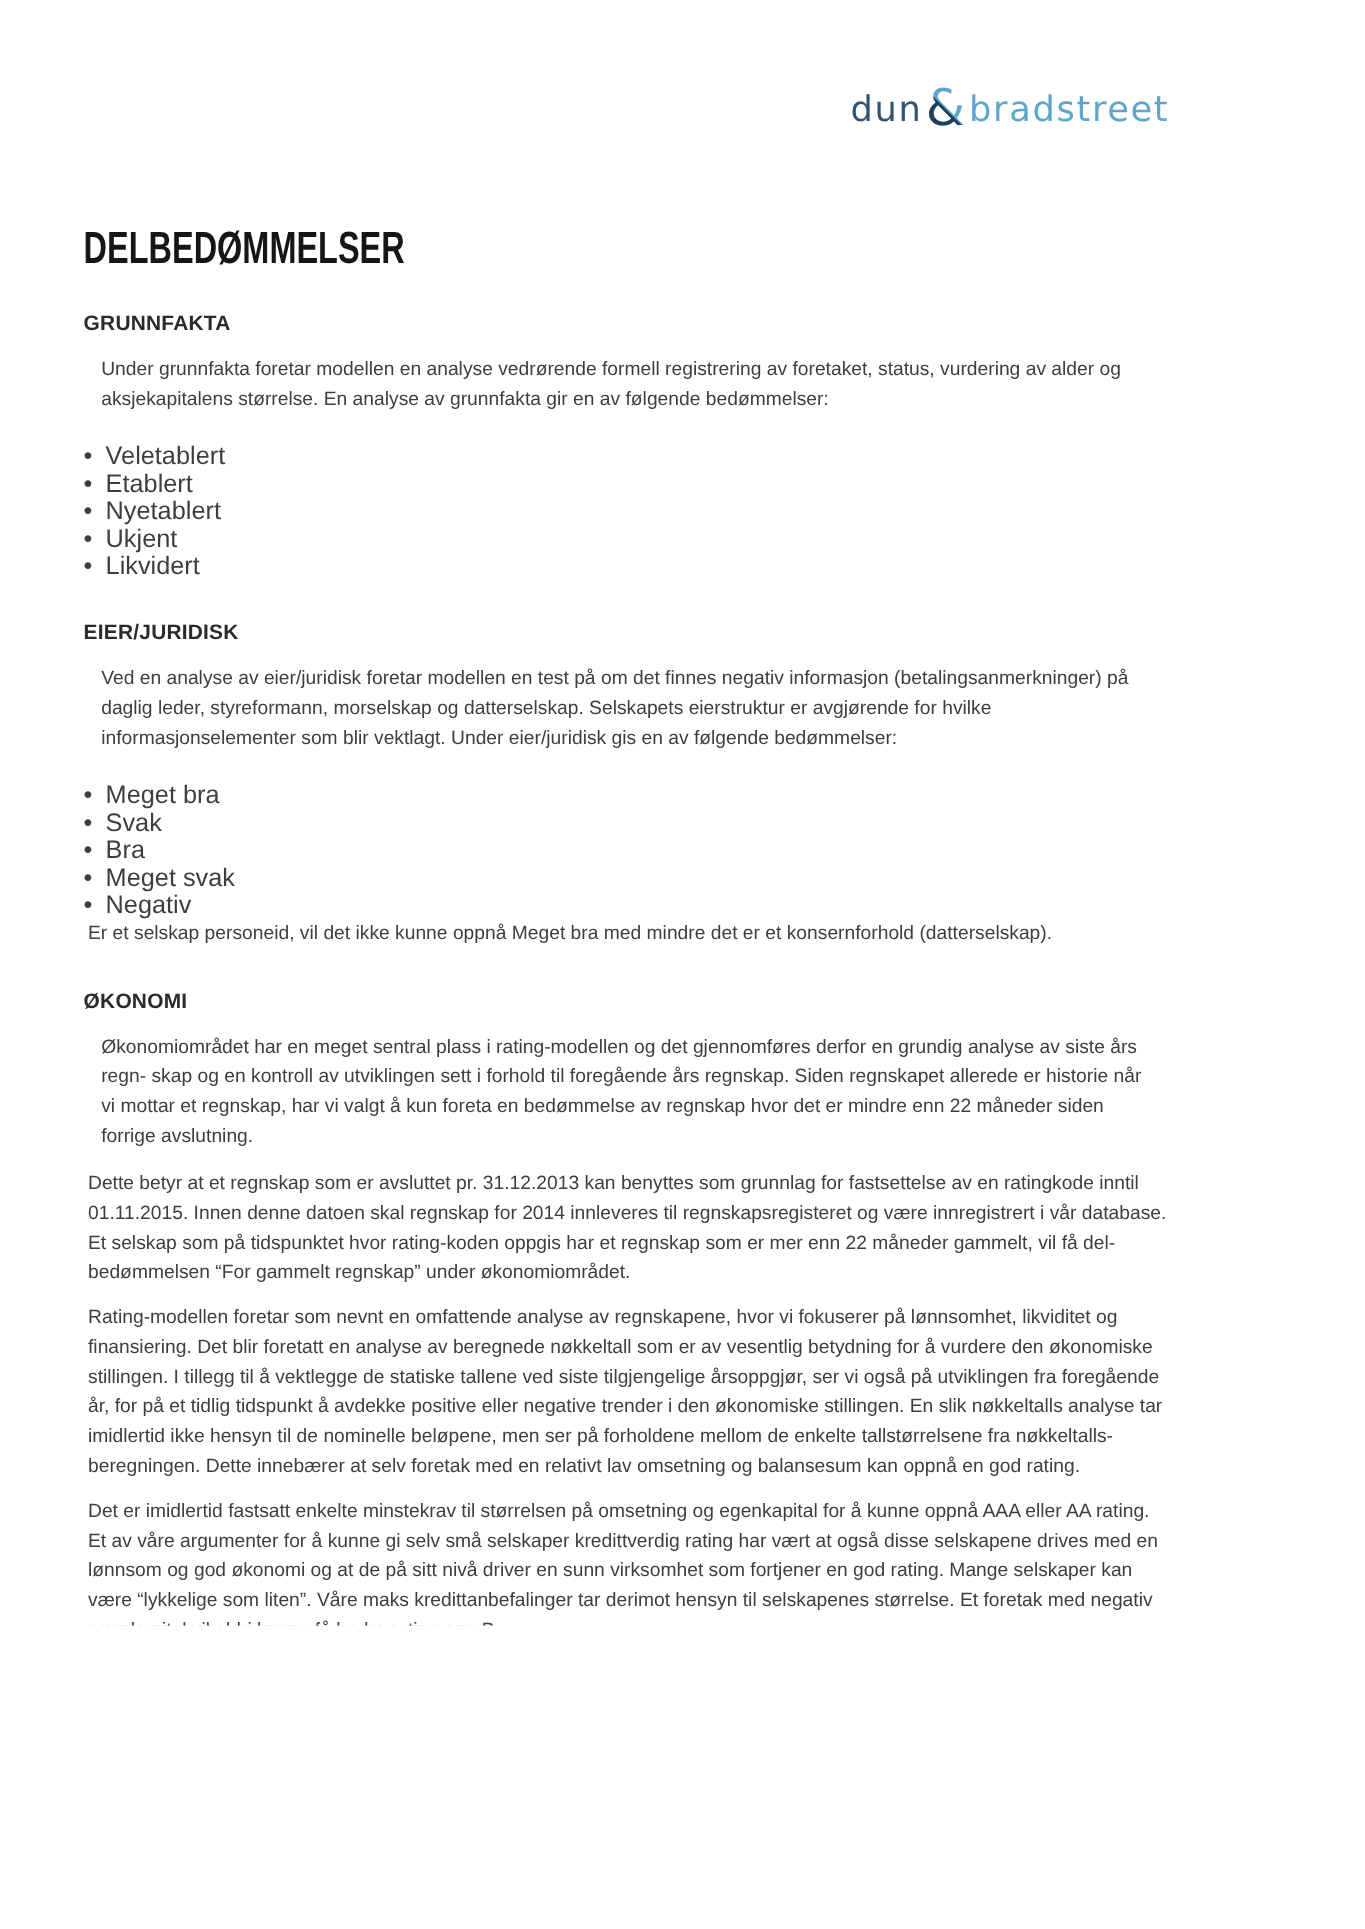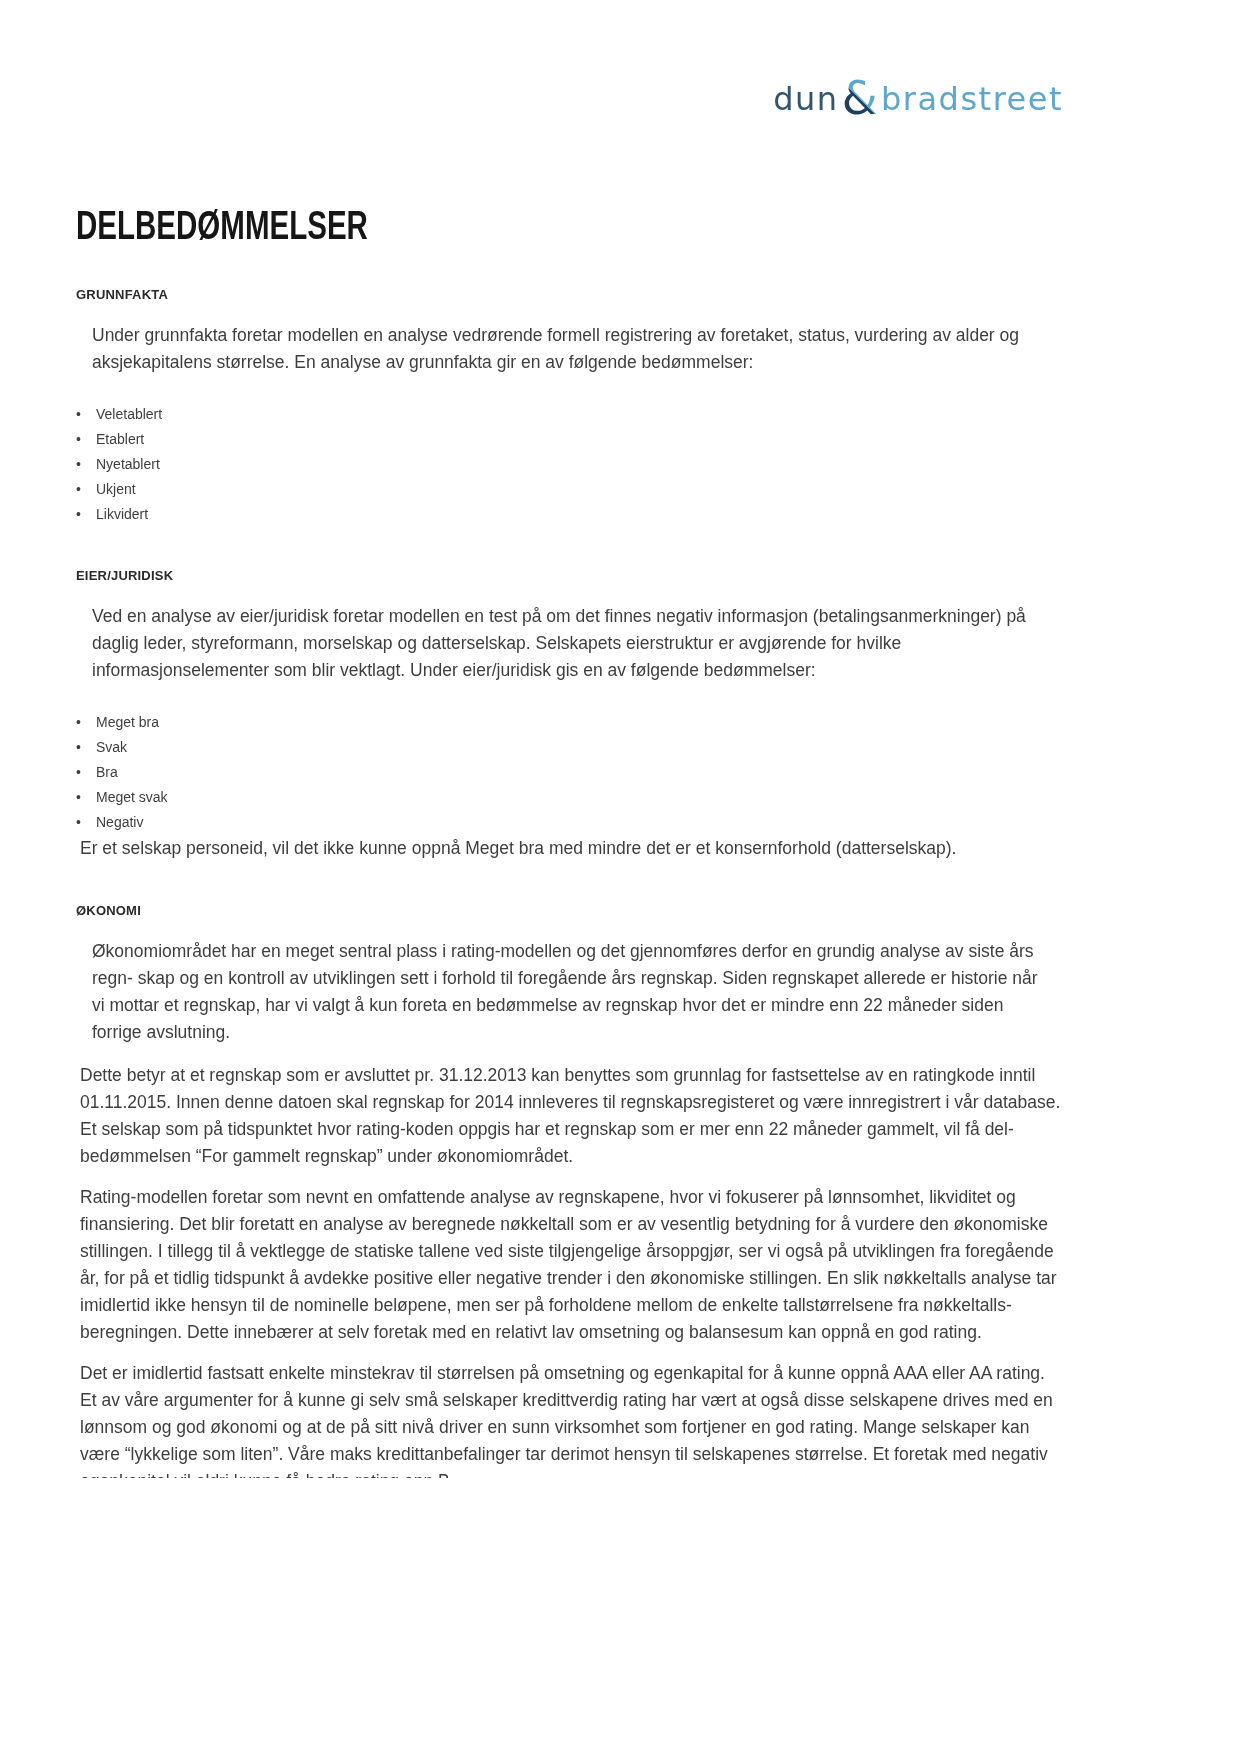--- a/index.html
+++ b/index.html
@@ -56,42 +56,42 @@
     font-weight: bold;
     color: #161616;
     letter-spacing: 0px;
     transform: scaleX(0.72);
     transform-origin: left center;
     white-space: nowrap;
   }
 
   h2.section-heading {
     margin: 38px 0 5px 0;
-    font-size: 13px;
+    font-size: 19px;
     line-height: 22px;
     font-weight: bold;
     color: #2b2b2b;
     letter-spacing: 0.2px;
   }
 
   p.body-text {
     margin: 0 0 14px 4px;
     font-size: 17.5px;
     line-height: 27px;
     color: #3e3e3e;
   }
   p.intro { margin: 16px; }
 
   ul.assessment-list {
     list-style: none;
     margin: 26px 0 0 0;
     padding: 0;
   }
   ul.assessment-list li {
-    font-size: 14px;
+    font-size: 23px;
     line-height: 25px;
     color: #3e3e3e;
   }
   ul.assessment-list li .bullet-dot {
     display: inline-block;
     width: 20px;
     color: #3e3e3e;
   }
 
   .note { margin-top: 50px; }

